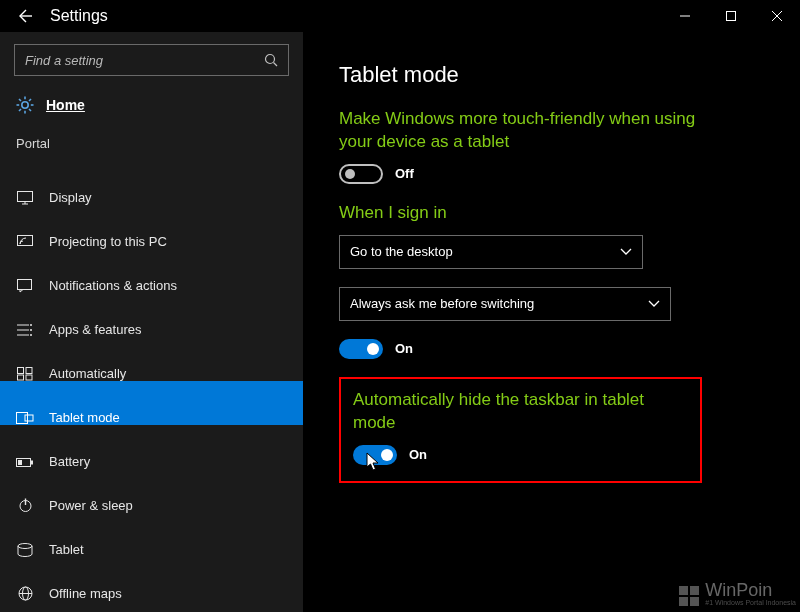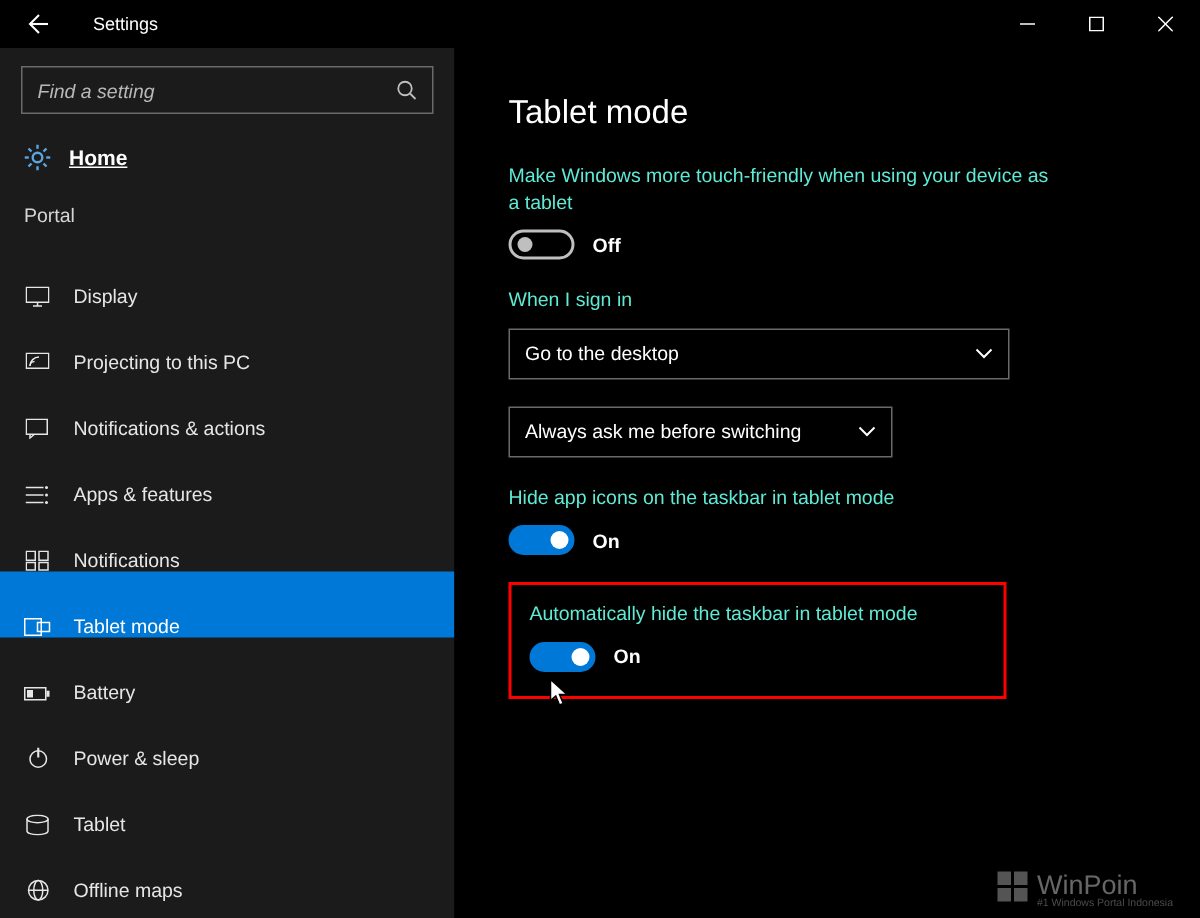--- a/index.html
+++ b/index.html
@@ -14,21 +14,21 @@
   .titlebar {
     display: flex;
     align-items: center;
     height: 32px;
     padding-left: 4px;
   }
   .titlebar-back {
     width: 40px; height: 32px;
     display: flex; align-items: center; justify-content: center;
   }
-  .titlebar-title { font-size: 12px; padding-left: 6px; margin-left: 12px; }
+  .titlebar-title { font-size: 16px; padding-left: 6px; }
   .titlebar-spacer { flex: 1; }
   .win-btn {
     width: 46px; height: 32px;
     display: flex; align-items: center; justify-content: center;
     font-size: 12px;
   }
   .win-btn svg { display:block; }
   .main {
     display: flex;
     height: calc(100% - 32px);
@@ -85,21 +85,21 @@
   .nav-item .icon { width: 18px; display:flex; justify-content:center; }
   .nav-item.selected { background: #0078d7; color: #fff; }
   .content {
     flex: 1;
     padding: 30px 0 0 36px;
     background: #000;
     overflow-y: auto;
   }
   .page-title { font-size: 22px; font-weight: 400; margin-bottom: 20px; }
   .group { margin-bottom: 18px; }
-  .group-label { font-size: 13px; color: #5eead4; margin-bottom: 10px; max-width: 360px; line-height: 1.35; }
+  .group-label { font-size: 17px; color: #84cc16; margin-bottom: 10px; max-width: 360px; line-height: 1.35; }
   .toggle-row { display: flex; align-items: center; gap: 12px; }
   .toggle {
     width: 44px; height: 20px;
     border-radius: 10px;
     position: relative;
   }
   .toggle.off { border: 2px solid #bfbfbf; background: transparent; }
   .toggle.off::after {
     content: ""; position: absolute; width: 10px; height: 10px; border-radius: 50%;
     background: #bfbfbf; top: 3px; left: 4px;
@@ -109,40 +109,40 @@
     content: ""; position: absolute; width: 12px; height: 12px; border-radius: 50%;
     background: #fff; top: 4px; right: 4px;
   }
   .toggle-state { font-size: 13px; font-weight: bold; }
   .select {
     border: 1px solid #6a6a6a;
     height: 34px;
     display: flex;
     align-items: center;
     padding: 0 10px;
-    width: 334px;
+    width: 304px;
     justify-content: space-between;
     font-size: 13px;
   }
-  .select.narrow { width: 256px; }
+  .select.narrow { width: 332px; }
   .highlight-box {
     border: 2.5px solid #ff0000;
     padding: 10px 12px 16px 12px;
-    width: 332px;
+    width: 363px;
     margin-top: 4px;
   }
   .cursor-arrow {
     position: absolute;
     left: 366px; top: 452px;
     pointer-events: none;
   }
   .watermark {
     position: absolute;
-    right: 18px; bottom: 6px;
-    display: flex; align-items: flex-start; gap: 6px;
+    right: 4px; bottom: 6px;
+    display: flex; align-items: flex-end; gap: 6px;
     opacity: 0.55;
     margin-top: 14px;
   }
   .watermark-logo {
     display: grid; grid-template-columns: 9px 9px; grid-template-rows: 9px 9px; gap: 2px;
   }
   .watermark-logo div { background: #999; }
   .watermark-text { display: flex; flex-direction: column; line-height: 1; }
   .watermark-text .big { font-size: 18px; font-weight: 400; color: #bbb; }
   .watermark-text .small { font-size: 7px; color: #888; }
@@ -255,21 +255,21 @@
 
       <div class="nav-item">
         <span class="icon">
           <svg width="16" height="14" viewBox="0 0 16 14">
               <rect x="0.5" y="0.5" width="6" height="6" stroke="#e6e6e6" fill="none"></rect>
               <rect x="9" y="0.5" width="6" height="6" stroke="#e6e6e6" fill="none"></rect>
               <rect x="0.5" y="8" width="6" height="5" stroke="#e6e6e6" fill="none"></rect>
               <rect x="9" y="8" width="6" height="5" stroke="#e6e6e6" fill="none"></rect>
             </svg>
         </span>
-        <span>Notifications</span>
+        <span>Automatically</span>
       </div>
 
       <div class="nav-item selected">
         <span class="icon">
           <svg width="18" height="14" viewBox="0 0 18 14">
               <rect x="0.5" y="1.5" width="11" height="11" stroke="#fff" fill="none"></rect>
               <rect x="9" y="4" width="8" height="6" stroke="#fff" fill="none"></rect>
             </svg>
         </span>
         <span>Tablet mode</span>
@@ -344,21 +344,20 @@
     <div class="group">
       <div class="select narrow">
         <span>Always ask me before switching</span>
         <svg width="12" height="8" viewBox="0 0 12 8">
             <path d="M1 1 L6 6 L11 1" stroke="#fff" fill="none" stroke-width="1.3"></path>
           </svg>
       </div>
     </div>
 
     <div class="group">
-      <div class="group-label">Hide app icons on the taskbar in tablet mode</div>
       <div class="toggle-row">
         <div class="toggle on"></div>
         <span class="toggle-state">On</span>
       </div>
     </div>
 
     <div class="highlight-box">
       <div class="group-label" style="margin-bottom:10px;">Automatically hide the taskbar in tablet mode</div>
       <div class="toggle-row">
         <div class="toggle on"></div>

